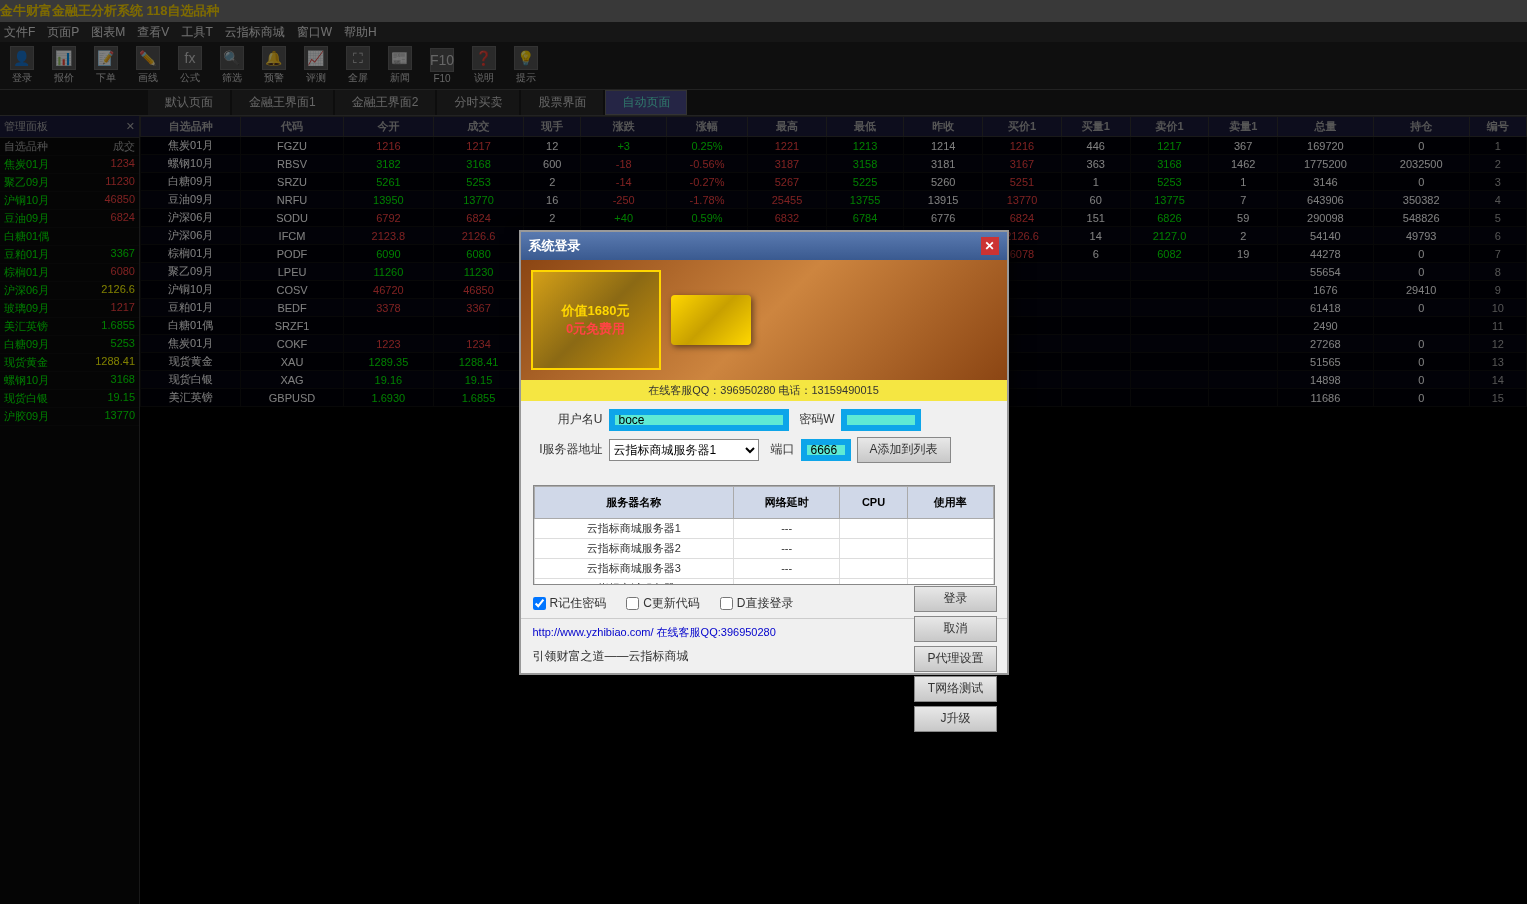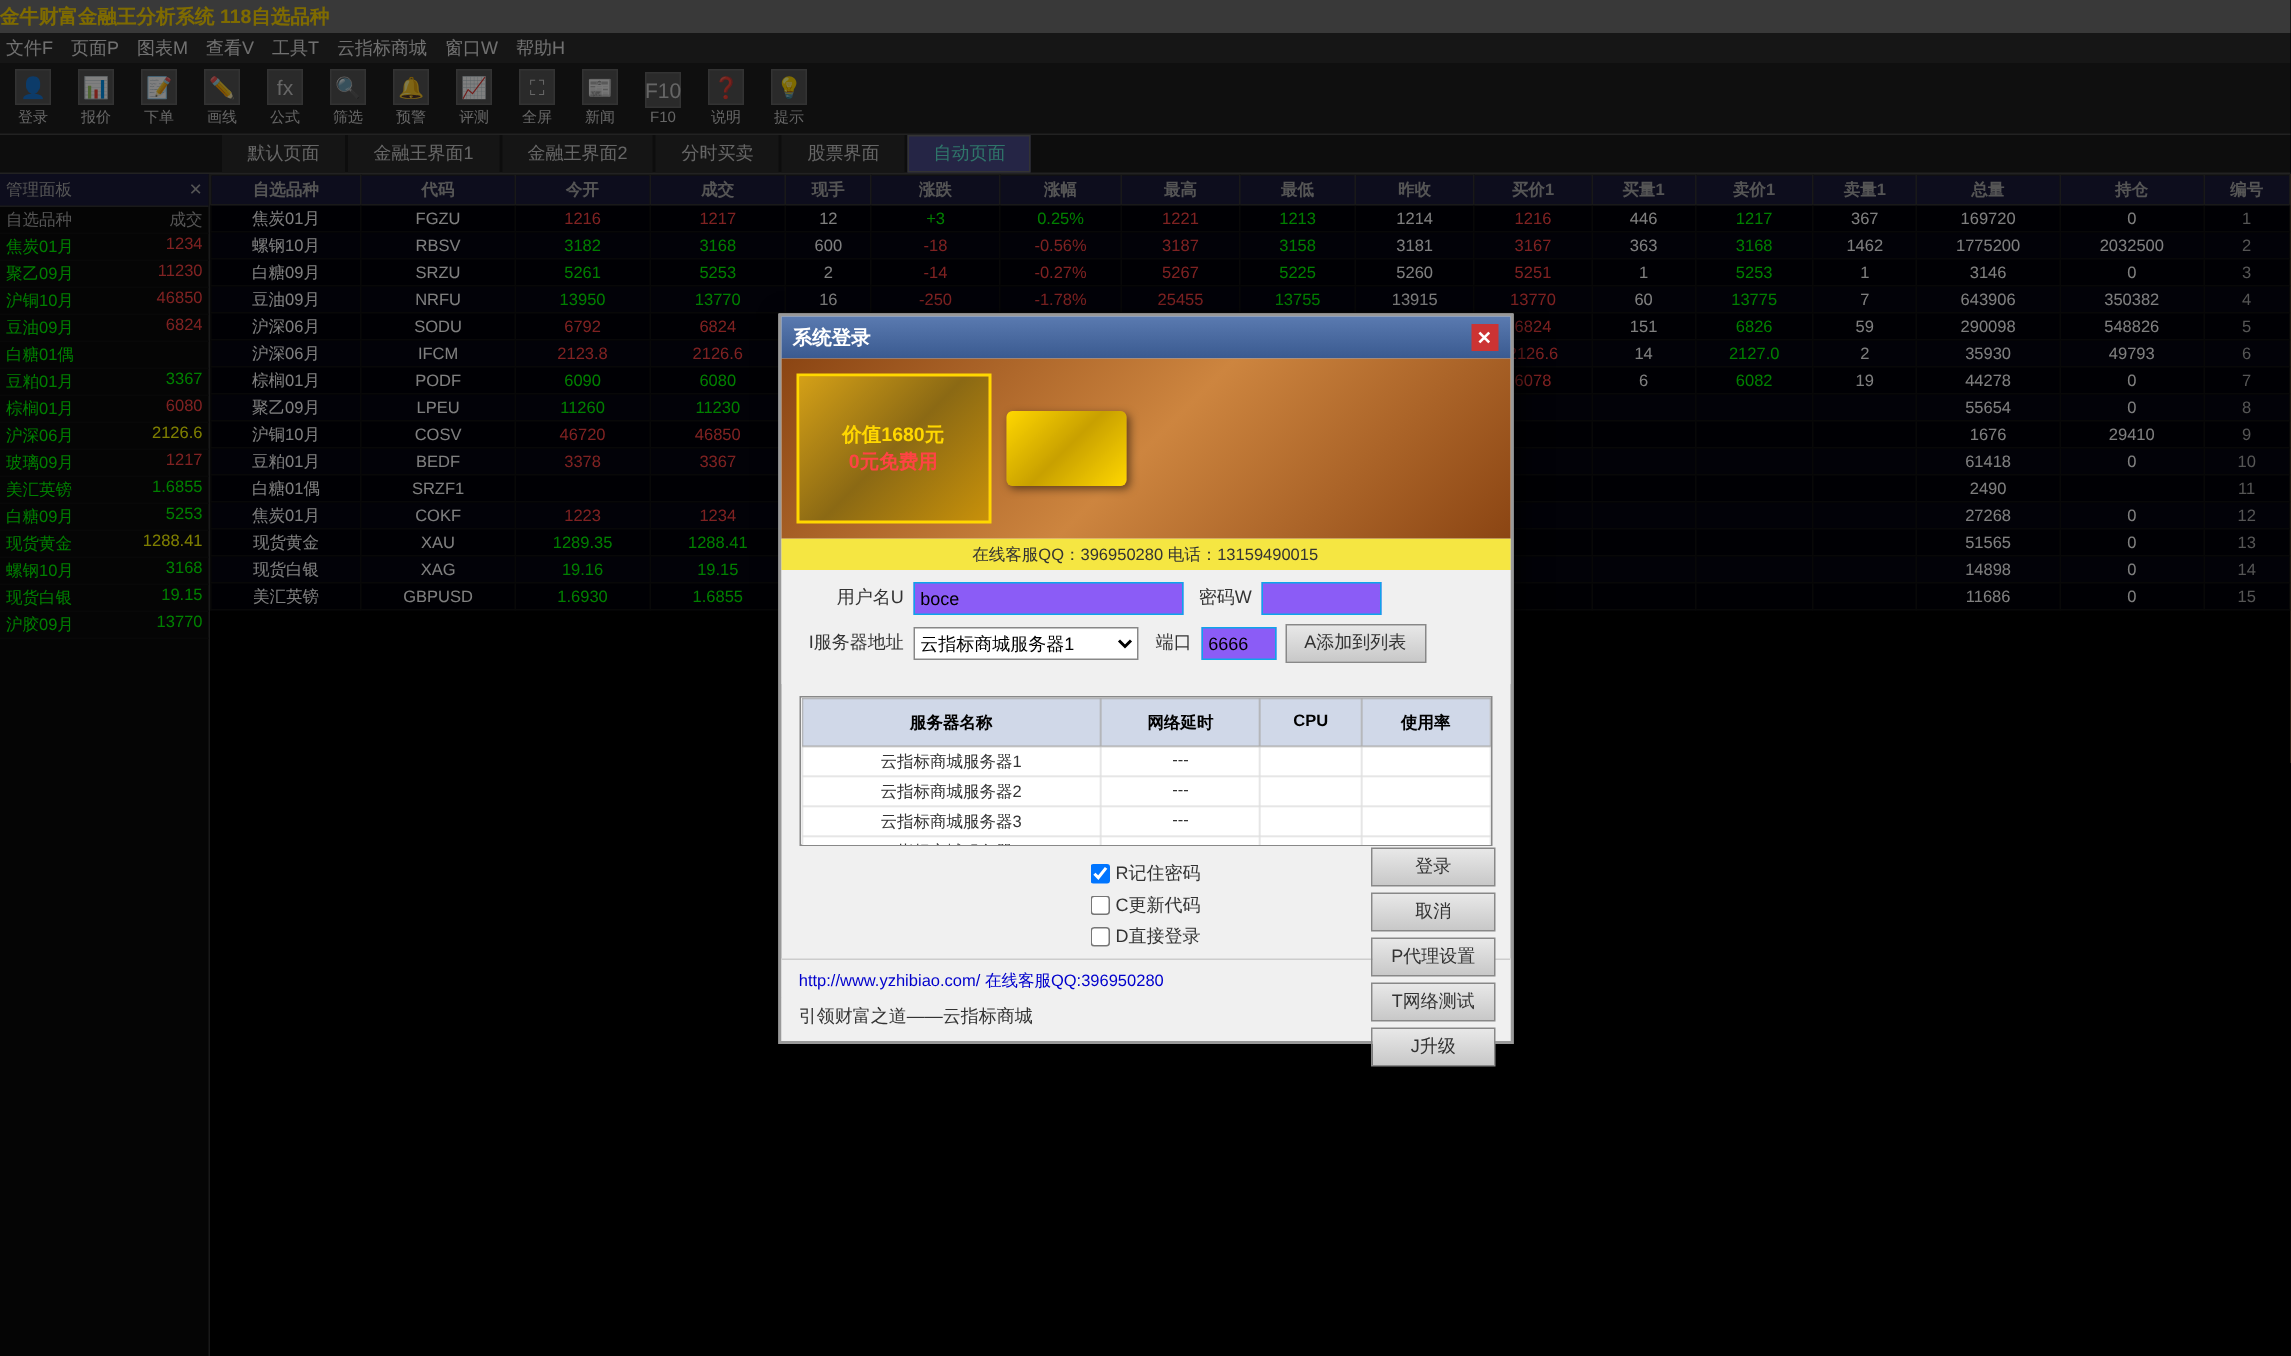--- a/index.html
+++ b/index.html
@@ -296,22 +296,22 @@
     }
     .form-label {
       color: #333;
       font-size: 12px;
       width: 70px;
       text-align: right;
       flex-shrink: 0;
     }
     .form-input {
       height: 22px;
-      border: 1px solid #0ea5e9;
-      background: #8b5cf6;
+      border: 6px solid #0ea5e9;
+      background: #5eead4;
       font-size: 12px;
       padding: 0 4px;
     }
     .form-input-wide { width: 180px; }
     .form-input-medium { width: 80px; }
     .form-select {
       height: 22px;
       border: 1px solid #888;
       background: #fff;
       font-size: 12px;
@@ -668,21 +668,21 @@
       <td class="col-hand">1</td>
       <td style="color:#00ff00">+0.6</td>
       <td style="color:#00ff00">0.03%</td>
       <td class="col-high">2134.0</td>
       <td class="col-low">2113.0</td>
       <td class="col-yest">2125.2</td>
       <td class="col-buy1">2126.6</td>
       <td class="col-buy1-vol">14</td>
       <td class="col-sell1">2127.0</td>
       <td class="col-sell1-vol">2</td>
-      <td class="col-total">35930</td>
+      <td class="col-total">54140</td>
       <td class="col-hold">49793</td>
       <td class="col-no">6</td>
     </tr>
           <tr>
       <td class="col-name">棕榈01月</td>
       <td class="col-code">PODF</td>
       <td class="col-today" style="color:#00ff00">6090</td>
       <td class="col-done" style="color:#00ff00">6080</td>
       <td class="col-hand">12</td>
       <td style="color:#ff4444">-10</td>
@@ -939,21 +939,21 @@
             <tr>
       <td>云指标商城服务器4</td>
       <td>---</td>
       <td></td>
       <td></td>
     </tr>
           </tbody>
       </table>
     </div>
 
-    <div style="padding: 6px 12px; display:flex; flex-direction:column; gap:4px;align-items:center;">
+    <div style="padding: 6px 12px; display:flex; flex-direction:row; gap:20px;align-items:center;">
       <div class="cb-row">
         <input type="checkbox" checked="" id="cb_remember" style="">
         <label for="cb_remember">R记住密码</label>
       </div>
       <div class="cb-row">
         <input type="checkbox" id="cb_update" style="">
         <label for="cb_update">C更新代码</label>
       </div>
       <div class="cb-row">
         <input type="checkbox" id="cb_direct" style="">

